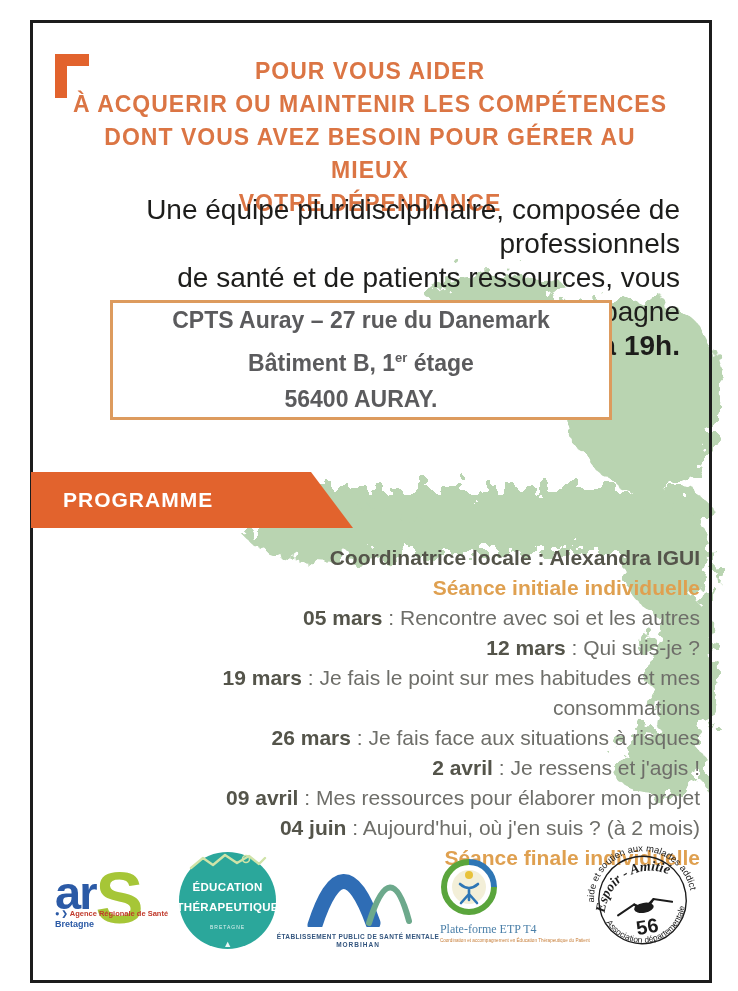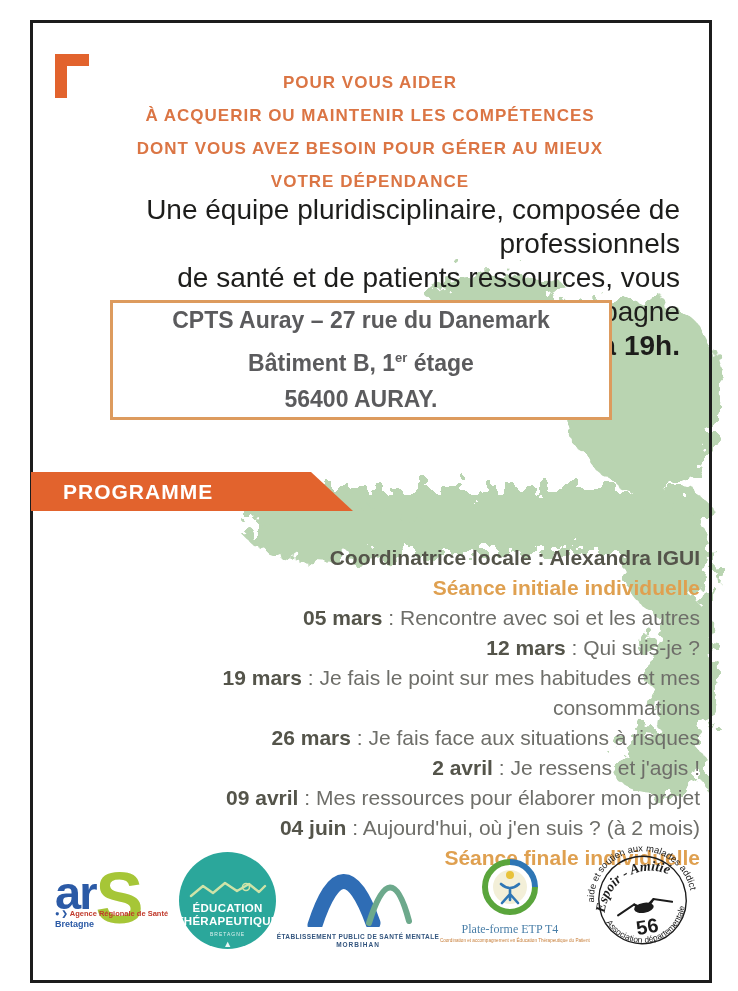--- a/index.html
+++ b/index.html
@@ -26,34 +26,34 @@
   .page{position:relative;width:738px;height:991px;background:#fff;overflow:hidden;}
 
   .frame{position:absolute;left:30px;top:20px;width:682px;height:963px;
     border:3px solid var(--frame-black);z-index:1;pointer-events:none;}
 
   .foliage{position:absolute;left:0;top:0;z-index:0;}
 
   .corner-bracket{position:absolute;left:55px;top:54px;width:34px;height:44px;
     border-left:12px solid var(--accent-orange);border-top:12px solid var(--accent-orange);z-index:2;}
 
-  .title-block{position:absolute;left:70px;top:66px;width:600px;text-align:center;z-index:2;
-    color:var(--title-orange);font-weight:bold;font-size:17px;line-height:33px;letter-spacing:1px;}
+  .title-block{position:absolute;left:70px;top:55px;width:600px;text-align:center;z-index:2;
+    color:var(--title-orange);font-weight:bold;font-size:23px;line-height:33px;letter-spacing:1px;}
 
   .intro-block{position:absolute;left:60px;top:193px;width:620px;text-align:right;z-index:2;
     color:var(--text-dark);font-size:28px;line-height:34px;}
   .intro-bold{font-weight:bold;}
 
   .address-box{position:absolute;left:110px;top:300px;width:502px;height:120px;z-index:2;
     border:3px solid var(--box-border-orange);background:#fff;
     display:flex;flex-direction:column;justify-content:center;text-align:center;
     color:#5b5b5d;font-weight:bold;font-size:23px;line-height:37px;}
   .address-box sup{font-size:13px;}
 
-  .programme-banner{position:absolute;left:31px;top:472px;width:322px;height:39px;z-index:3;
+  .programme-banner{position:absolute;left:31px;top:472px;width:322px;height:56px;z-index:3;
     background:var(--accent-orange);
     clip-path:polygon(0 0,calc(100% - 42px) 0,100% 100%,0 100%);
     display:flex;align-items:center;padding-left:32px;
     color:#fff;font-weight:bold;font-size:21px;letter-spacing:1px;}
 
   .programme-section{position:absolute;left:75px;top:543px;width:625px;z-index:2;
     font-size:21px;line-height:30px;text-align:right;}
   .coordinator{color:var(--heading-gray);font-weight:bold;}
   .seance{color:var(--soft-orange);font-weight:bold;margin-left:36px;}
   .session-row{color:var(--text-gray);}
@@ -67,34 +67,34 @@
   .logo-ars{width:125px;text-align:left;position:relative;}
   .ars-word{font-weight:bold;line-height:0.75;white-space:nowrap;}
   .ars-ar{color:var(--ars-blue);font-size:47px;letter-spacing:-2px;}
   .ars-s{color:var(--ars-green);font-size:72px;vertical-align:-14px;}
   .ars-sub{color:var(--ars-red);font-size:7.5px;font-weight:bold;margin-top:-16px;white-space:nowrap;}
   .ars-flag{color:var(--ars-blue);}
   .ars-region{color:var(--ars-blue);font-size:9px;font-weight:bold;margin-top:1px;}
 
   
   .logo-etp{width:97px;height:97px;border-radius:50%;background:var(--etp-teal);
-    display:flex;flex-direction:column;align-items:center;justify-content:flex-end;
+    display:flex;flex-direction:column;align-items:center;justify-content:space-between;
     color:#fff;text-align:center;position:relative;}
   .etp-zigzag{margin-bottom:2px;}
   .etp-line{font-weight:bold;font-size:11.5px;letter-spacing:0.3px;line-height:13px;}
   .etp-sub{font-size:5px;letter-spacing:1px;margin-top:3px;opacity:0.85;}
   .etp-tree{font-size:9px;margin-top:2px;opacity:0.9;}
 
   
   .logo-epsm{width:165px;text-align:center;}
   .epsm-text1{color:#33557e;font-size:6.5px;font-weight:bold;letter-spacing:0.4px;margin-top:2px;white-space:nowrap;}
   .epsm-text2{color:#33557e;font-size:6.5px;font-weight:bold;letter-spacing:1px;margin-top:1px;}
 
   
-  .logo-plateforme{width:140px;text-align:center;}
+  .logo-plateforme{width:140px;text-align:left;}
   .pf-title{font-family:"Liberation Serif",serif;color:var(--plateforme-blue);font-size:12px;margin-top:2px;}
   .pf-sub{color:#c87f3a;font-size:4.6px;margin-top:1px;white-space:nowrap;}
 
   
   .logo-espoir{width:126px;height:126px;transform:rotate(-10deg);}
 </style>
 </head>
 <body>
 
 <div class="page">

